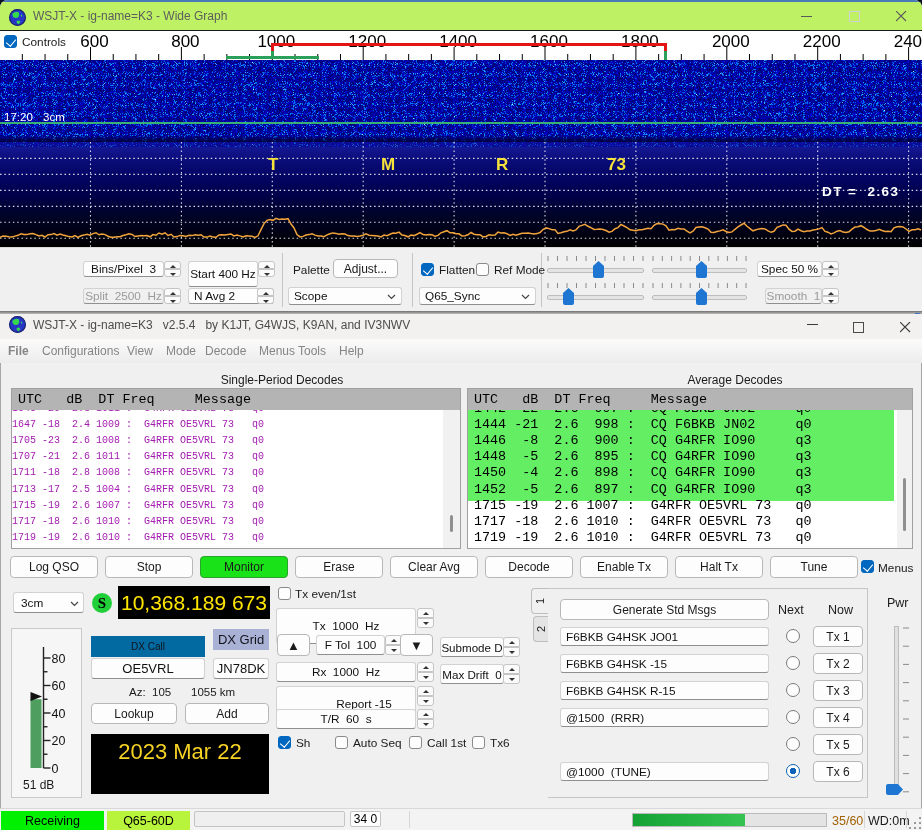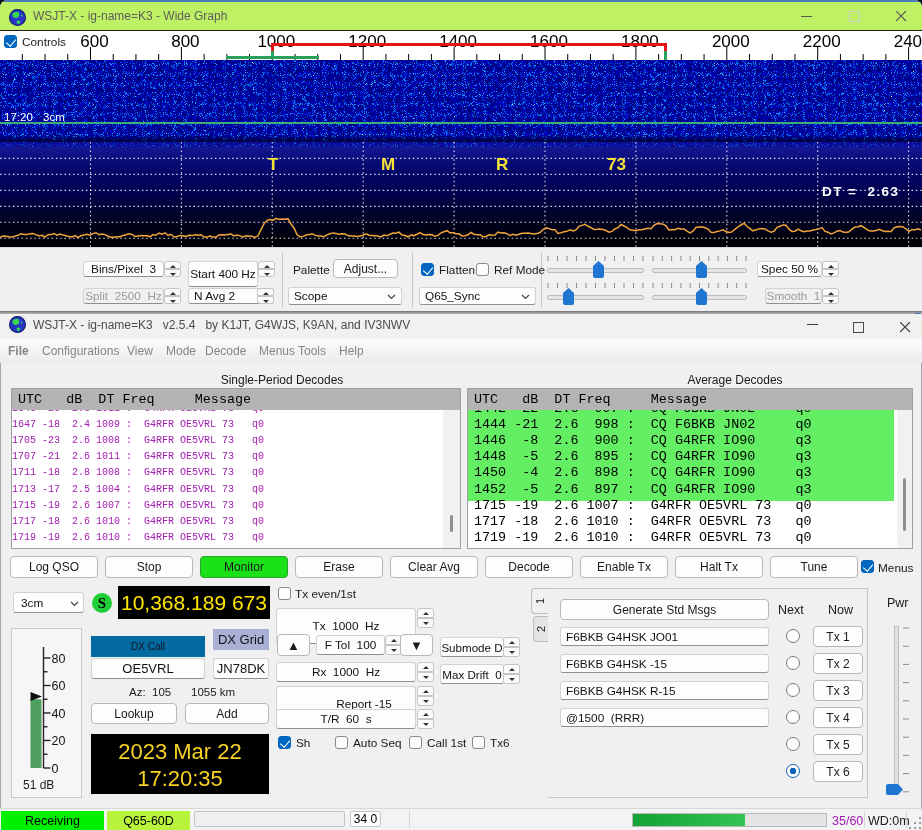--- a/index.html
+++ b/index.html
@@ -405,21 +405,20 @@
   <div class="abs" style="left:91px;top:318px;width:114px;height:21px;background:#0369a1;font-size:10px;color:#13131a;display:flex;align-items:center;justify-content:center;margin-top:7px;">DX Call</div>
   <div class="abs" style="left:213px;top:318px;width:56px;height:21px;background:#a9b2d5;font-size:13px;color:#13131a;display:flex;align-items:center;justify-content:center;">DX Grid</div>
   <div class="fld" style="left:91px;top:347px;width:114px;height:21px;font-size:13px;">OE5VRL</div>
   <div class="fld" style="left:213px;top:347px;width:56px;height:21px;font-size:13px;">JN78DK</div>
   <div class="abs" style="left:129px;top:375px;font-size:11.5px;color:#1a1a1a;">Az:&nbsp; 105</div>
   <div class="abs" style="left:191px;top:375px;font-size:11.5px;color:#1a1a1a;">1055 km</div>
   <div class="btn" style="left:91px;top:392px;width:86px;height:21px;">Lookup</div>
   <div class="btn" style="left:185px;top:392px;width:84px;height:21px;">Add</div>
   <div class="abs" style="left:91px;top:423px;width:178px;height:60px;background:#000;color:#f5d223;text-align:center;">
     <div style="font-size:22px;line-height:29px;margin-top:3px;">2023 Mar 22</div>
-    <div style="font-size:22px;line-height:25px;">17:20:35</div>
   </div>
 
   <div class="cb" style="left:278px;top:276px;"></div>
   <div class="cblbl" style="left:295px;top:276px;">Tx even/1st</div>
   <div class="fld" style="left:276px;top:297px;width:140px;height:36px;">Tx&nbsp; 1000&nbsp; Hz</div>
   <div class="spN" style="left:417px;top:297px;height:20px;">
       <div class="u"></div>
       <div class="d"></div>
     </div>
   <div class="btn" style="left:277px;top:323px;width:33px;height:22px;font-size:13px;">▲</div>
@@ -479,20 +478,23 @@
       <span style="margin-left:5px">F6BKB G4HSK JO01</span>
     </div>
   <div class="fld left" style="left:560px;top:343px;width:209px;height:19px;">
       <span style="margin-left:5px">F6BKB G4HSK -15</span>
     </div>
   <div class="fld left" style="left:560px;top:370px;width:209px;height:19px;">
       <span style="margin-left:5px">F6BKB G4HSK R-15</span>
     </div>
   <div class="fld left" style="left:560px;top:397px;width:209px;height:19px;">
       <span style="margin-left:5px">@1500&nbsp; (RRR)</span>
+    </div>
+  <div class="fld left" style="left:560px;top:451px;width:209px;height:19px;">
+      <span style="margin-left:5px">@1000&nbsp; (TUNE)</span>
     </div>
   <div class="radio" style="left:786px;top:318px;"></div>
   <div class="radio" style="left:786px;top:345px;"></div>
   <div class="radio" style="left:786px;top:372px;"></div>
   <div class="radio" style="left:786px;top:399px;"></div>
   <div class="radio" style="left:786px;top:426px;"></div>
   <div class="radio on" style="left:786px;top:453px;"></div>
   <div class="btn" style="left:813px;top:315px;width:50px;height:21px;">Tx 1</div>
   <div class="btn" style="left:813px;top:342px;width:50px;height:21px;">Tx 2</div>
   <div class="btn" style="left:813px;top:369px;width:50px;height:21px;">Tx 3</div>
@@ -519,21 +521,21 @@
 
   <div class="abs" style="left:0;top:497px;width:922px;height:22px;background:#f3f3f3;border-top:1px solid #d8d8d8;">
     <div class="abs" style="left:1px;top:2px;width:103px;height:19px;background:#00f000;font-size:12.5px;color:#000;display:flex;align-items:center;justify-content:center;">Receiving</div>
     <div class="abs" style="left:107px;top:2px;width:83px;height:19px;background:#b9f43c;font-size:12.5px;color:#000;display:flex;align-items:center;justify-content:center;">Q65-60D</div>
     <div class="abs" style="left:194px;top:1.5px;width:149px;height:14px;background:#efefef;border:1px solid #c4c4c4;border-radius:2px;"></div>
     <div class="abs" style="left:350px;top:1.5px;width:29px;height:14px;background:#fdfdfd;border:1px solid #c4c4c4;border-radius:2px;font-size:12px;color:#000;text-align:center;line-height:15px;">34&nbsp;0</div>
     <div class="abs" style="left:409px;top:2px;width:1px;height:17px;background:#d6d6d6;"></div>
     <div class="abs" style="left:632px;top:4px;width:195px;height:14px;background:#e4e4e4;border:1px solid #b9b9b9;box-sizing:border-box;">
       <div style="width:112px;height:100%;background:linear-gradient(90deg,#14a234,#35c353);"></div>
       </div>
-    <div class="abs" style="left:832px;top:4.5px;font-size:12.5px;color:#a21caf;">35/60</div>
+    <div class="abs" style="left:832px;top:4.5px;font-size:12.5px;color:#a16207;">35/60</div>
     <div class="abs" style="left:864px;top:2px;width:1px;height:17px;background:#d6d6d6;"></div>
     <div class="abs" style="left:868px;top:4.5px;font-size:12.5px;color:#1a1a1a;">WD:0m</div>
     <div class="abs" style="left:906px;top:2px;width:1px;height:17px;background:#d6d6d6;"></div>
     <svg class="abs" style="left:909px;top:8px" width="13" height="13">
       <g fill="#9a9a9a">
           <rect x="10" y="0" width="2" height="2"></rect>
           <rect x="5" y="5" width="2" height="2"></rect>
           <rect x="10" y="5" width="2" height="2"></rect>
           <rect x="0" y="10" width="2" height="2"></rect>
           <rect x="5" y="10" width="2" height="2"></rect>

